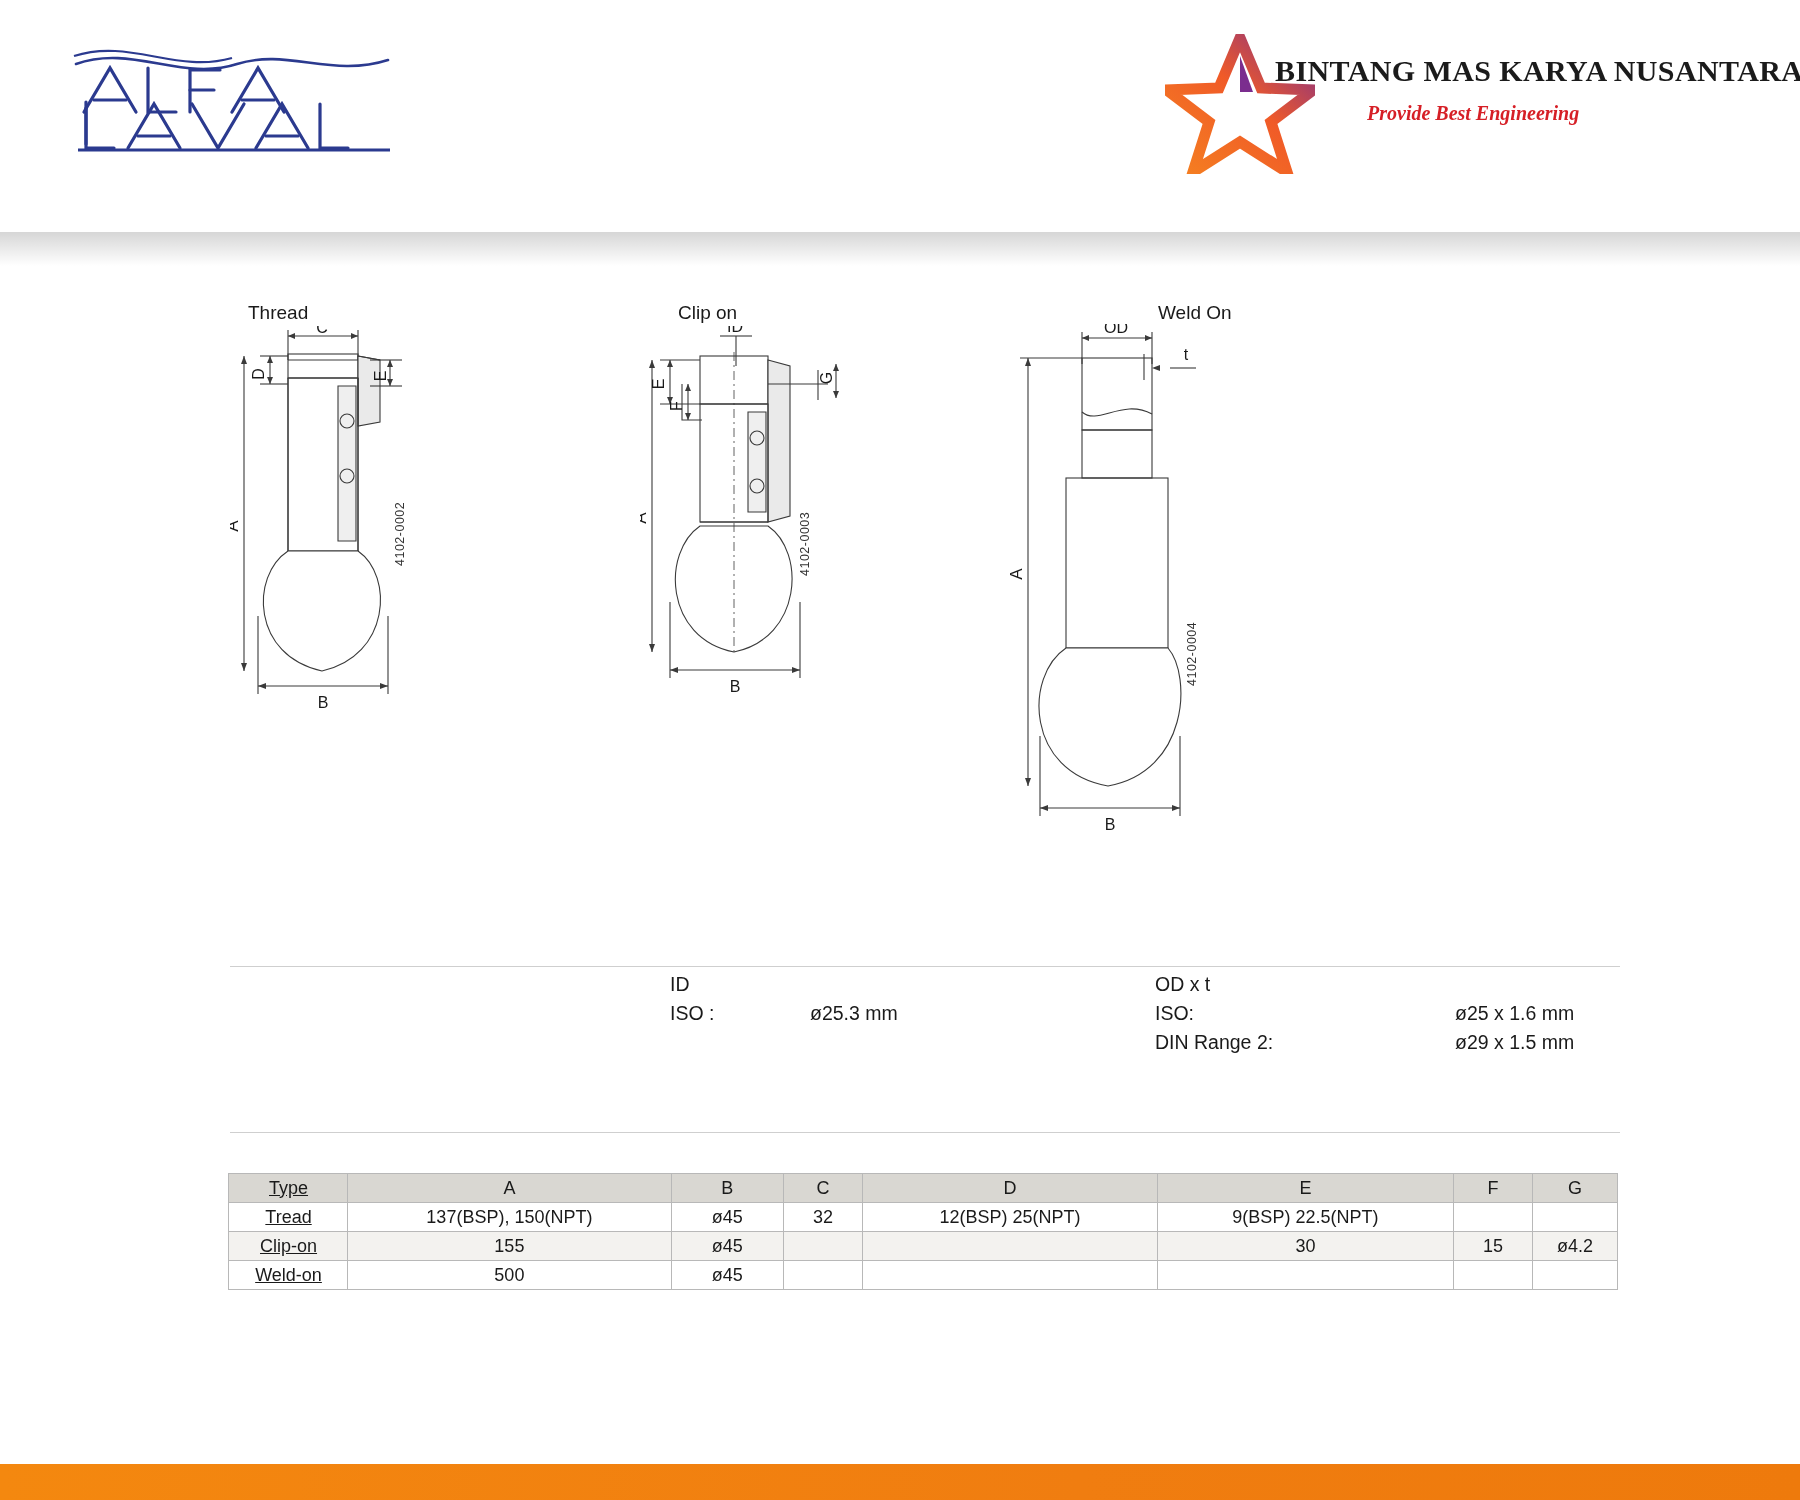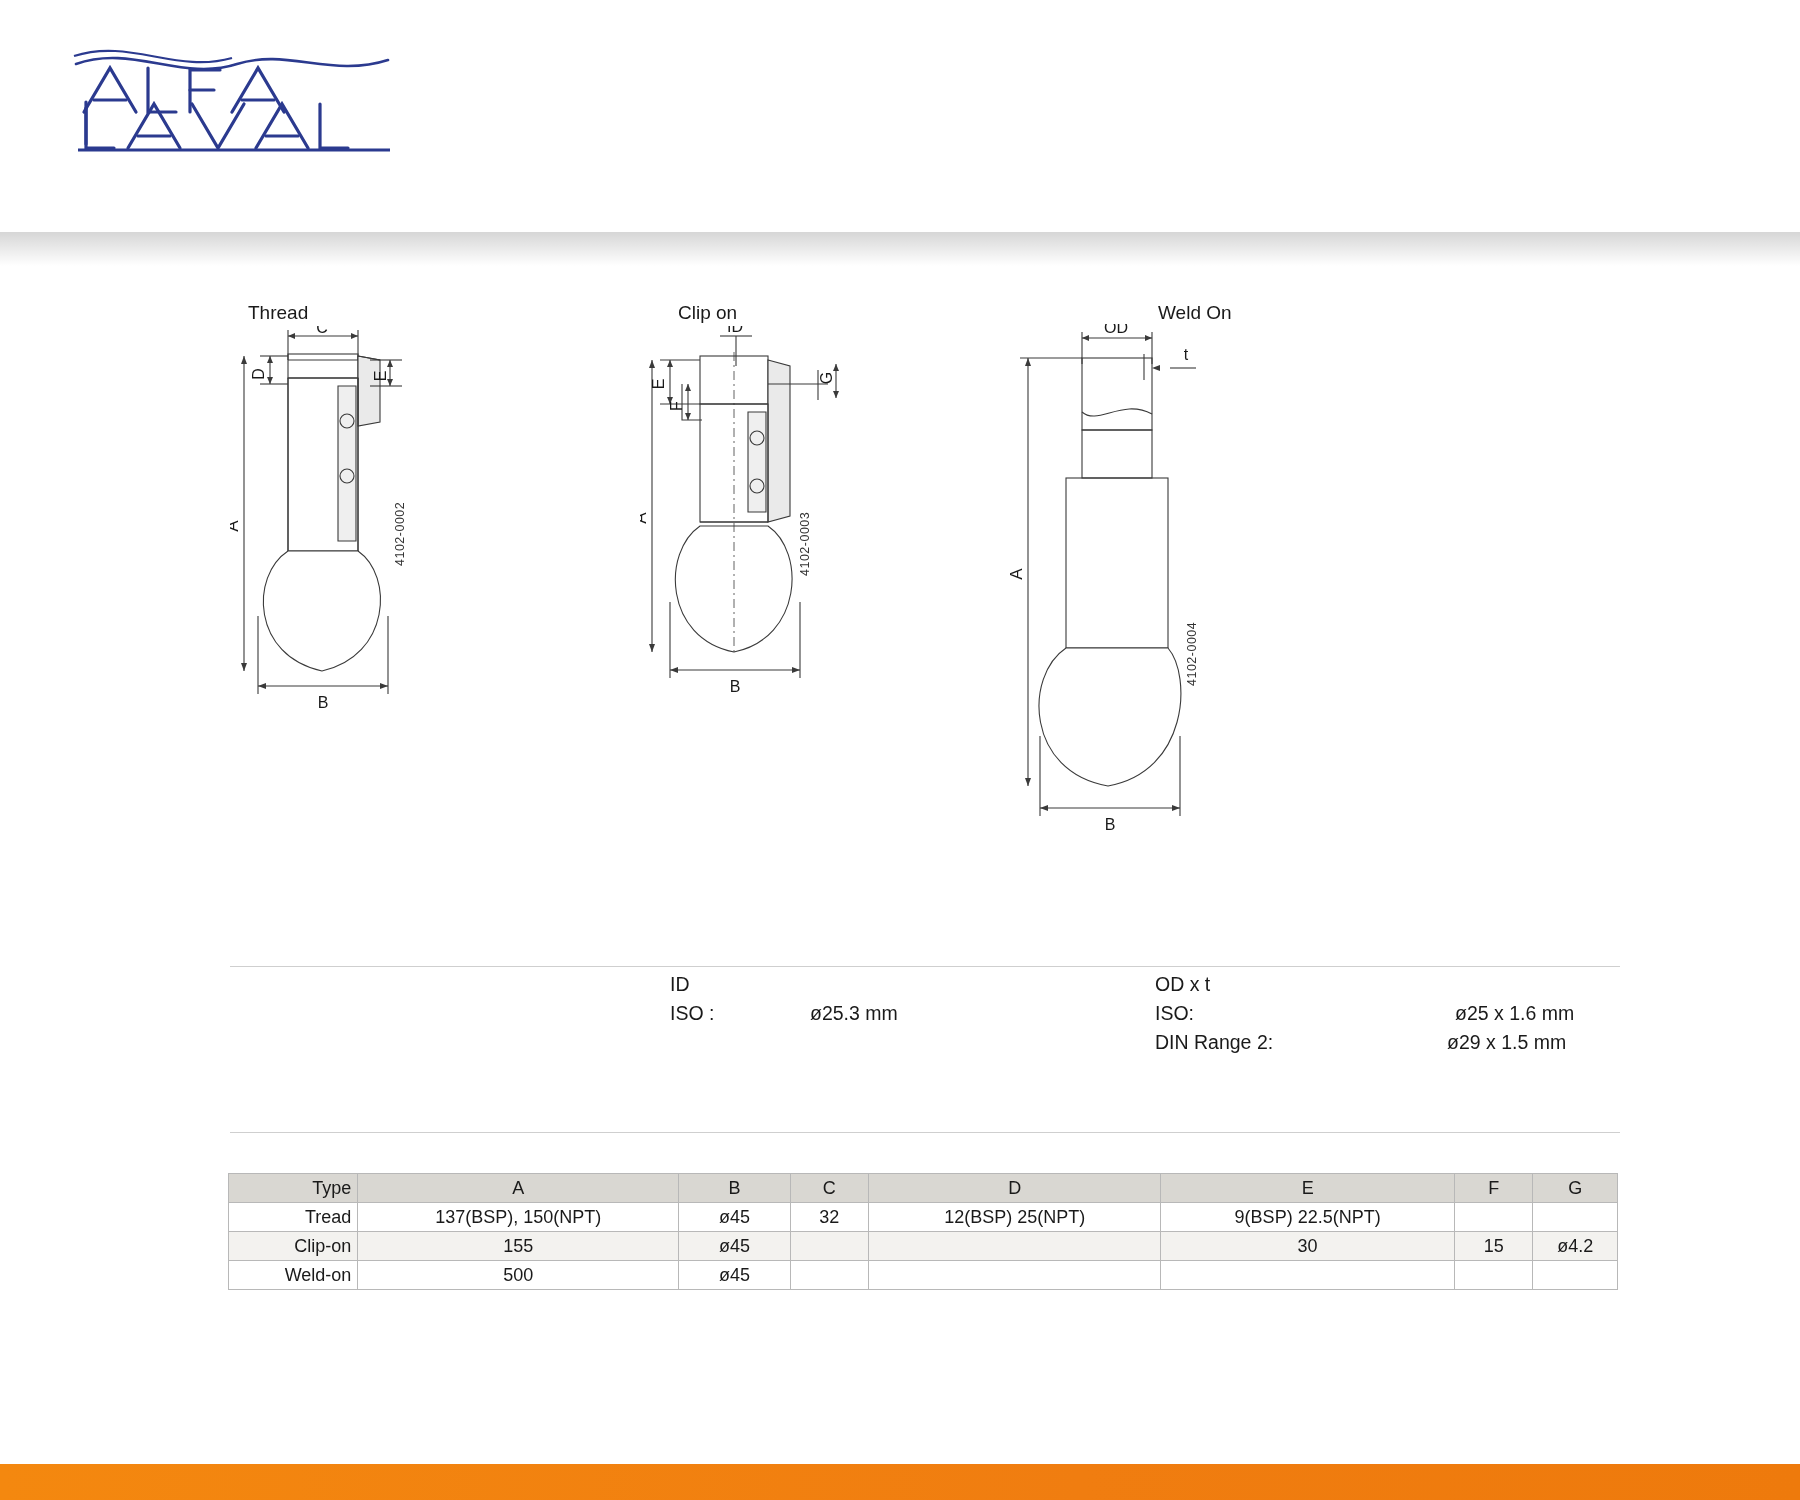--- a/index.html
+++ b/index.html
@@ -124,22 +124,23 @@
     padding: 0 6px;
     font-weight: normal;
     text-align: center;
     vertical-align: middle;
   }
   table.dims thead th {
     background: #d9d7d2;
     font-size: 18px;
   }
   table.dims thead th.left, table.dims td.left {
-    text-align: right;
-    padding-left: 18px;
+    text-align: center;
+    padding-left: 7px;
+    text-decoration: underline;
   }
   table.dims tbody tr:nth-child(odd) { background: #ffffff; }
   table.dims tbody tr:nth-child(even) { background: #f3f2ef; }
 
   
   .footer-bar {
     position: absolute;
     left: 0; top: 1464px;
     width: 1800px; height: 36px;
     background: #f07d10;
@@ -189,20 +190,37 @@
           <path d="M184 74 L210 30 L236 74"></path>
           <path d="M194 62 L226 62"></path>
           <path d="M248 30 L248 74 L276 74"></path>
         </g>
       </g>
       <path d="M6 112 L318 112" stroke="#2b3a8f" stroke-width="3" fill="none"></path>
       <path d="M2 18 C 58 0, 104 36, 160 20" stroke="#2b3a8f" stroke-width="2.2" fill="none"></path>
     </svg>
   </div>
 
+  <div class="bmkn-logo">
+    <svg class="bmkn-star" viewBox="0 0 150 140" xmlns="http://www.w3.org/2000/svg">
+      <defs>
+        <linearGradient id="stargrad" x1="0" y1="1" x2="1" y2="0">
+          <stop offset="0%" stop-color="#f58220"></stop>
+          <stop offset="55%" stop-color="#f05a28"></stop>
+          <stop offset="100%" stop-color="#7b2d8e"></stop>
+        </linearGradient>
+      </defs>
+      <path d="M75 4 L96 54 L148 56 L106 88 L122 138 L75 108 L28 138 L44 88 L2 56 L54 54 Z" fill="none" stroke="url(#stargrad)" stroke-width="11" stroke-linejoin="miter"></path>
+      <path d="M75 22 L88 58 L75 58 Z" fill="#7b2d8e"></path>
+    </svg>
+    <div class="bmkn-text">
+      <div class="bmkn-title">BINTANG MAS KARYA NUSANTARA</div>
+      <div class="bmkn-sub">Provide Best Engineering</div>
+    </div>
+  </div>
 </div>
 <div class="header-shadow"></div>
 
 <div class="content">
 
   <div class="drawings">
 
     <div class="caption" style="left:248px; top:36px;">Thread</div>
 
     <div class="caption" style="left:678px; top:36px;">Clip on</div>
@@ -373,21 +391,21 @@
   </div>
 
   <div class="spec" style="left:1155px; top:704px; width:470px;">
     <div class="row">OD x t</div>
     <div class="row" style="position:relative;">
       <span>ISO:</span>
       <span class="val" style="left:300px; top:0;">ø25 x 1.6 mm</span>
     </div>
     <div class="row" style="position:relative;">
       <span>DIN Range 2:</span>
-      <span class="val" style="left:292px; top:0;">ø29 x 1.5 mm</span>
+      <span class="val" style="left:300px; top:0;">ø29 x 1.5 mm</span>
     </div>
   </div>
 
   <div class="spec-rule" style="left:230px; top:866px; width:1390px; height:1px;"></div>
 </div>
 
 <div class="table-wrap">
   <table class="dims">
     <thead>
       <tr>

